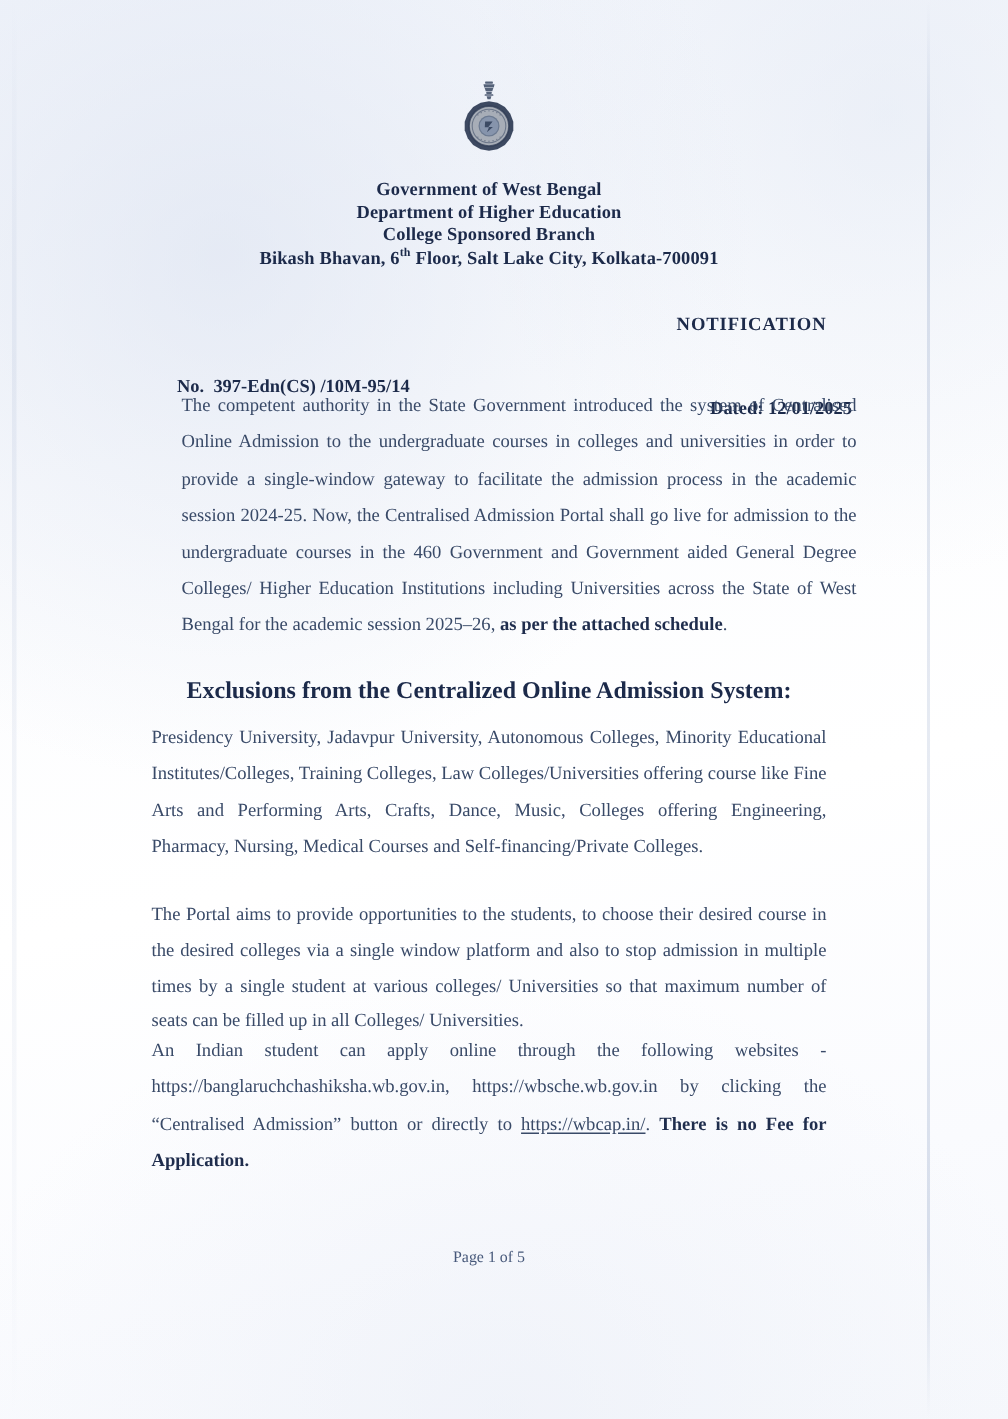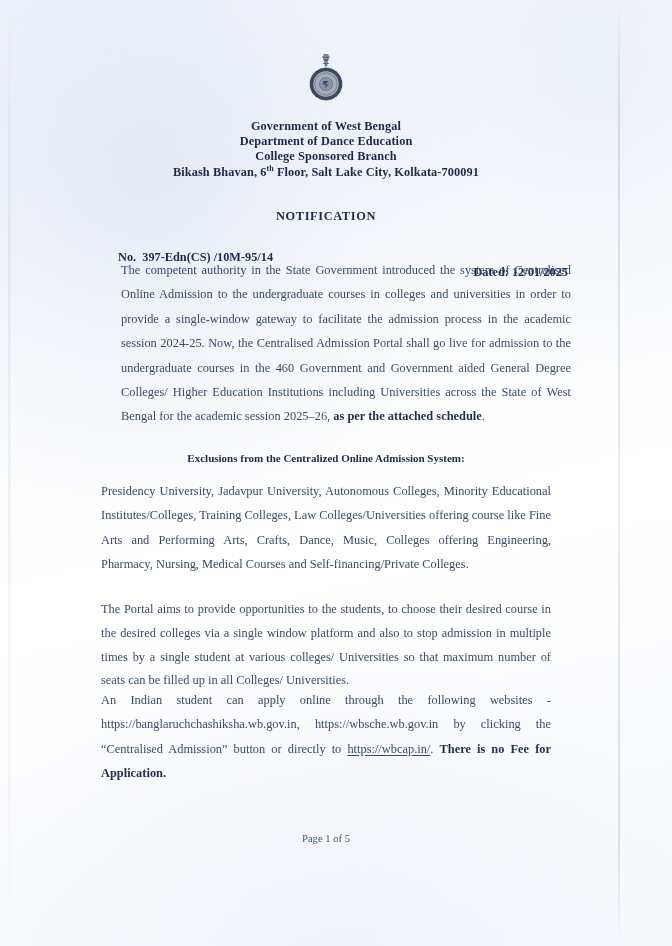--- a/index.html
+++ b/index.html
@@ -88,21 +88,21 @@
     vertical-align: super;
     line-height: 0;
   }
 
   
   .notif-title {
     position: absolute;
     left: 0;
     top: 209px;
     width: 450px;
-    text-align: center;
+    text-align: right;
     font-weight: bold;
     font-size: 12.4px;
     letter-spacing: 0.6px;
     color: #1c2a4a;
   }
 
   
   .refline {
     position: absolute;
     left: 17px;
@@ -131,21 +131,21 @@
   .p3 { top: 598px;  line-height: 23.8px; text-align: justify; }
   .p4 { top: 688px;  line-height: 24.4px; }
 
   .excl-head {
     position: absolute;
     left: 0;
     top: 452px;
     width: 450px;
     text-align: center;
     font-weight: bold;
-    font-size: 11px;
+    font-size: 16px;
     color: #1c2a4a;
   }
 
   b, .bold { font-weight: bold; color: #1f2d4d; }
   .u { text-decoration: underline; text-underline-offset: 1.5px; }
 
   
   .footer {
     position: absolute;
     left: 0;
@@ -207,21 +207,21 @@
                 <circle cx="5.2" cy="8.9" r="0.45"></circle>
               <circle cx="7.4" cy="7.4" r="0.45"></circle>
             </g>
           </g>
         </svg>
       </span>
     </div>
 
     <div class="header">
       <div>Government of West Bengal</div>
-      <div>Department of Dance Education</div>
+      <div>Department of Higher Education</div>
       <div>College Sponsored Branch</div>
       <div><span>Bikash Bhavan, 6</span><span class="sup">th</span><span> Floor, Salt Lake City, Kolkata-700091</span></div>
     </div>
 
     <div class="notif-title">NOTIFICATION</div>
 
     <div class="refline">
       <span class="no">No.  397-Edn(CS) /10M-95/14</span>
       <span class="dt">Dated: 12/01/2025</span>
     </div>

